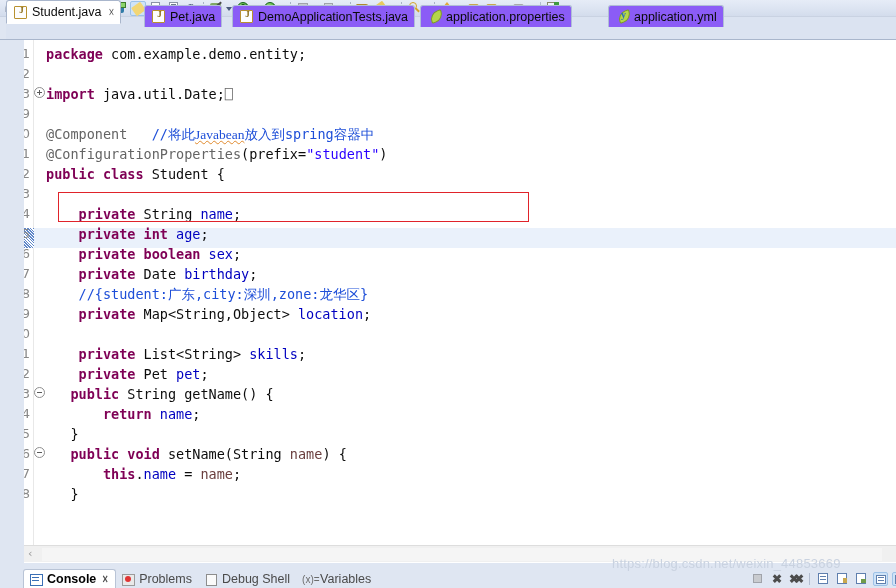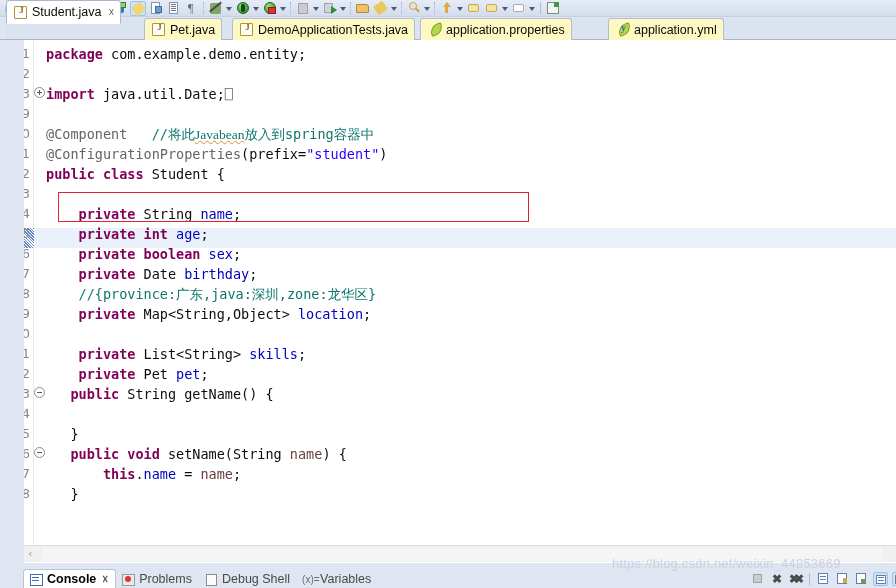--- a/index.html
+++ b/index.html
@@ -70,27 +70,27 @@
   .tabbar {
     position: absolute; left: 0; top: 17px;
     width: 896px; height: 23px;
     background: #dbe3f1;
   }
   .tabbar-underline {
     position: absolute; left: 0; top: 39px; width: 896px; height: 1px;
     background: #a9b6cc;
   }
   .etab {
-    position: absolute; top: 18px; height: 22px;
+    position: absolute; top: 5px; height: 22px;
     display: flex; align-items: center;
     padding: 0 6px 0 7px;
     font-size: 12.5px;
     color: #0a0a0a;
     white-space: nowrap;
-    background: #fef9c3;
+    background: #8b5cf6;
     border: 1px solid #b0bed6;
     border-bottom: none;
     border-radius: 3px 3px 0 0;
   }
   .etab.active {
     background: #ffffff;
     border: 1px solid #a9b6cc;
     border-bottom: 1px solid #ffffff;
     top: 0px; height: 24px;
     z-index: 4;
@@ -213,21 +213,21 @@
     width: 471px; height: 30px;
     border: 1.5px solid #e0232a;
     pointer-events: none;
   }
 
   
   .kw   { color: #7f0055; font-weight: bold; }
   .plain{ color: #0c0c0c; }
   .fld  { color: #0000c0; }
   .str  { color: #2a00ff; }
-  .cmt  { color: #0f766e; }
+  .cmt  { color: #1d4ed8; }
   .anno { color: #646464; }
   .param{ color: #6a3e3e; }
   .spell{
     text-decoration: underline;
     text-decoration-style: wavy;
     text-decoration-color: #e08a2e;
     text-decoration-thickness: 1px;
     font-family: Liberation Serif, serif;
   }
 
@@ -484,27 +484,27 @@
           <div class="line"><span class="ln">3</span><span class="fold plus"></span><span class="ctext"><span class="kw">import </span><span class="plain">java.util.Date;</span><span class="anno">⎕</span></span></div>
           <div class="line"><span class="ln">9</span><span class="ctext"></span></div>
           <div class="line"><span class="ln">10</span><span class="ctext"><span class="anno">@Component</span><span class="plain">   </span><span class="cmt">//将此</span><span class="cmt spell">Javabean</span><span class="cmt">放入到spring容器中</span></span></div>
           <div class="line"><span class="ln">11</span><span class="ctext"><span class="anno">@ConfigurationProperties</span><span class="plain">(</span><span class="plain">prefix</span><span class="plain">=</span><span class="str">"student"</span><span class="plain">)</span></span></div>
           <div class="line"><span class="ln">12</span><span class="ctext"><span class="kw">public class </span><span class="plain">Student {</span></span></div>
           <div class="line"><span class="ln">13</span><span class="ctext"></span></div>
           <div class="line"><span class="ln">14</span><span class="ctext"><span class="plain">    </span><span class="kw">private </span><span class="plain">String </span><span class="fld">name</span><span class="plain">;</span></span></div>
           <div class="line"><span class="ln">15</span><span class="ctext"><span class="plain">    </span><span class="kw">private int </span><span class="fld">age</span><span class="plain">;</span></span></div>
           <div class="line"><span class="ln">16</span><span class="ctext"><span class="plain">    </span><span class="kw">private boolean </span><span class="fld">sex</span><span class="plain">;</span></span></div>
           <div class="line"><span class="ln">17</span><span class="ctext"><span class="plain">    </span><span class="kw">private </span><span class="plain">Date </span><span class="fld">birthday</span><span class="plain">;</span></span></div>
-          <div class="line"><span class="ln">18</span><span class="ctext"><span class="cmt">    //{province:广东,java:深圳,zone:龙华区}</span></span></div>
+          <div class="line"><span class="ln">18</span><span class="ctext"><span class="cmt">    //{student:广东,city:深圳,zone:龙华区}</span></span></div>
           <div class="line"><span class="ln">19</span><span class="ctext"><span class="plain">    </span><span class="kw">private </span><span class="plain">Map&lt;String,Object&gt; </span><span class="fld">location</span><span class="plain">;</span></span></div>
           <div class="line"><span class="ln">20</span></div>
           <div class="line"><span class="ln">21</span><span class="ctext"><span class="plain">    </span><span class="kw">private </span><span class="plain">List&lt;String&gt; </span><span class="fld">skills</span><span class="plain">;</span></span></div>
           <div class="line"><span class="ln">22</span><span class="ctext"><span class="plain">    </span><span class="kw">private </span><span class="plain">Pet </span><span class="fld">pet</span><span class="plain">;</span></span></div>
           <div class="line"><span class="ln">23</span><span class="fold minus"></span><span class="ctext"><span class="plain">   </span><span class="kw">public </span><span class="plain">String getName() {</span></span></div>
-          <div class="line"><span class="ln">24</span></div>
+          <div class="line"><span class="ln">24</span><span class="ctext"><span class="plain">       </span><span class="kw">return </span><span class="fld">name</span><span class="plain">;</span></span></div>
           <div class="line"><span class="ln">25</span><span class="ctext"><span class="plain">   }</span></span></div>
           <div class="line"><span class="ln">26</span><span class="fold minus"></span><span class="ctext"><span class="plain">   </span><span class="kw">public void </span><span class="plain">setName(String </span><span class="param">name</span><span class="plain">) {</span></span></div>
           <div class="line"><span class="ln">27</span><span class="ctext"><span class="plain">       </span><span class="kw">this</span><span class="plain">.</span><span class="fld">name</span><span class="plain"> = </span><span class="param">name</span><span class="plain">;</span></span></div>
           <div class="line"><span class="ln">28</span><span class="ctext"><span class="plain">   }</span></span></div>
         </div>
       <div class="redbox" style="left:34px;"></div>
     </div>
     <div class="hscroll">
       <div class="arrow-l">‹</div>
       <div class="thumb"></div>

